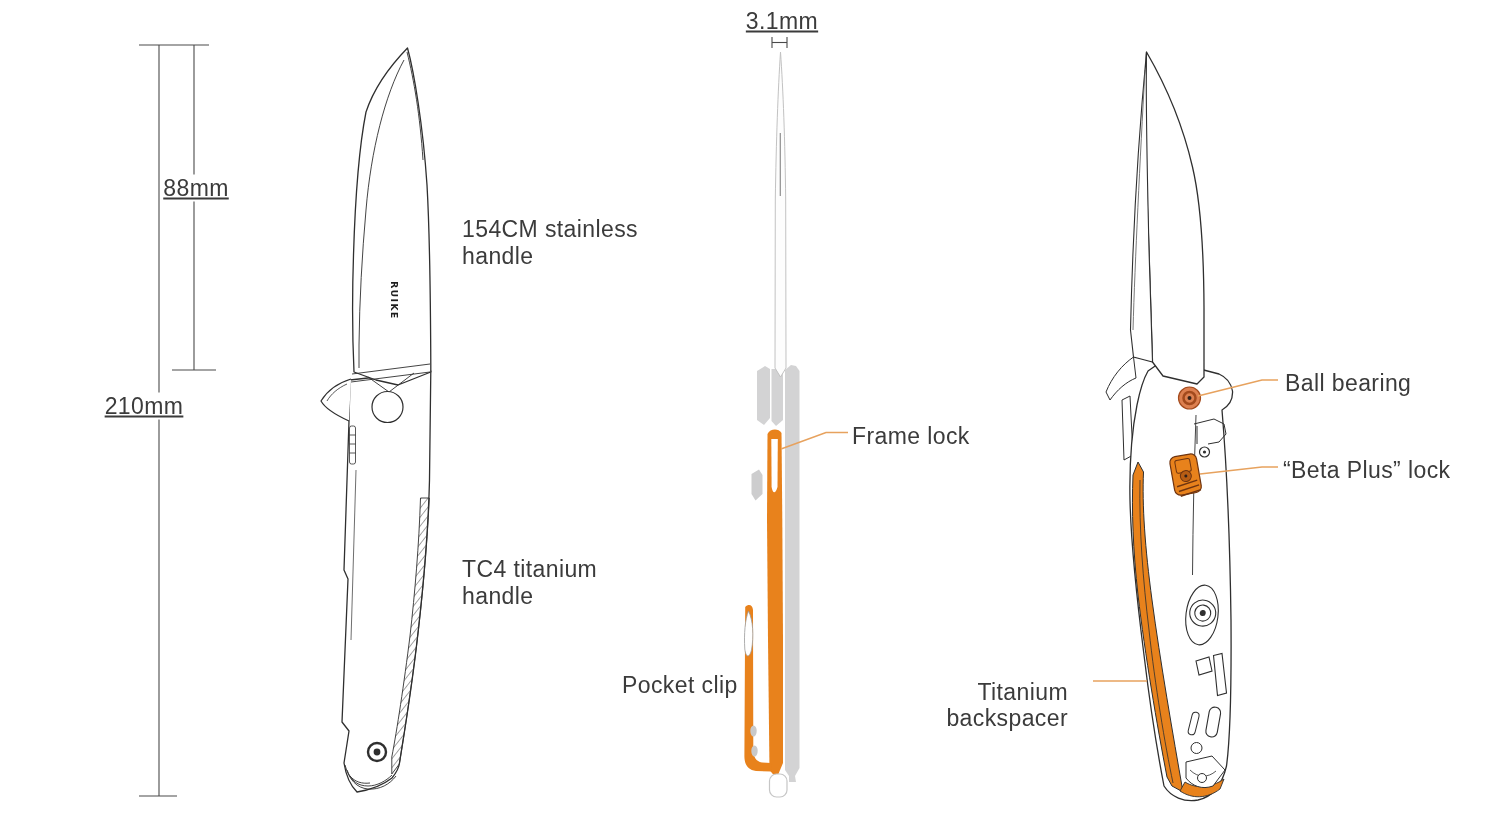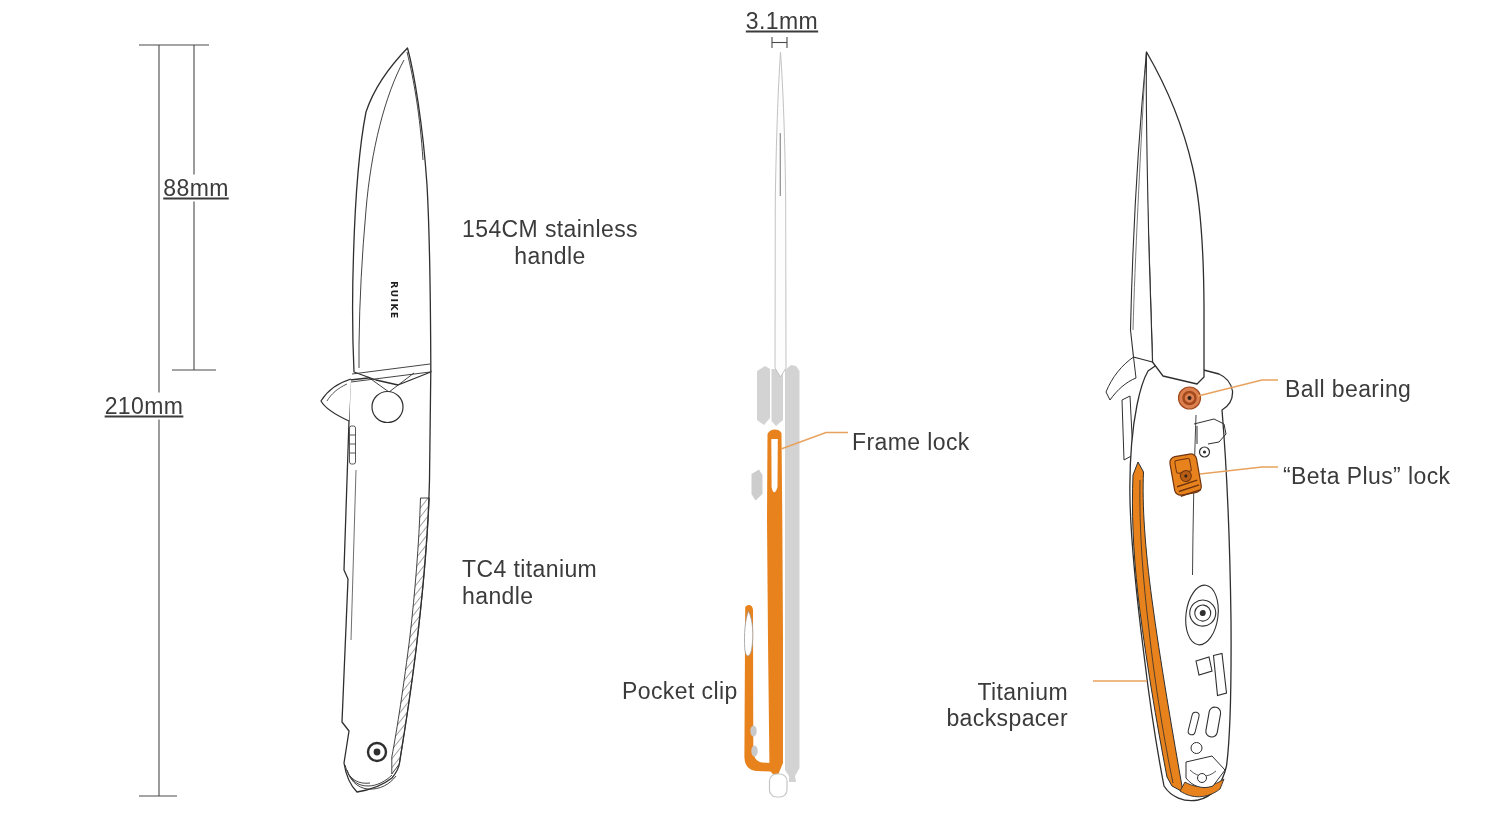--- a/index.html
+++ b/index.html
@@ -2,21 +2,21 @@
 <html><head>
 <meta charset="utf-8">
 <style>
   html,body{margin:0;padding:0;background:#ffffff;}
   #stage{position:relative;width:1500px;height:814px;background:#ffffff;overflow:hidden;
          font-family:"Liberation Sans",sans-serif;}
   #art{position:absolute;left:0;top:0;}
   .lbl{position:absolute;font-size:23px;color:#3b3b3b;letter-spacing:0.4px;
        white-space:nowrap;line-height:27px;}
   .dim{background:#ffffff;padding:0 3px;transform:translate(-50%,-50%);text-decoration:underline;}
-  .vcenter{transform:translate(0,-50%);margin-top:6px;}
+  .vcenter{transform:translate(0,-50%);}
   .two-line{white-space:normal;}
   #lbl-backspacer{transform:translate(-100%,-50%);text-align:right;line-height:26px;margin-top:24px;}
 </style>
 </head>
 <body>
 
 <div id="stage">
 
   <svg id="art" width="1500" height="814" viewBox="0 0 1500 814">
     <defs>
@@ -194,21 +194,21 @@
       <path d="M1093,681 L1147,681" fill="none" stroke="#e7a25e" stroke-width="1.6"></path>
     </g>
   </svg>
 
   <div class="lbl dim" style="left:196px;top:188px;">88mm</div>
 
   <div class="lbl dim" style="left:144px;top:406px;">210mm</div>
 
   <div class="lbl dim" style="left:782px;top:21px;">3.1mm</div>
 
-  <div class="lbl two-line" style="left:462px;top:216px;text-align:center;">
+  <div class="lbl two-line" style="left:462px;top:216px;">
     <div>154CM stainless</div>
     <div>handle</div>
   </div>
 
   <div class="lbl two-line" style="left:462px;top:556px;">
     <div>TC4 titanium</div>
     <div>handle</div>
   </div>
 
   <div class="lbl vcenter" style="left:852px;top:436px;">Frame lock</div>

